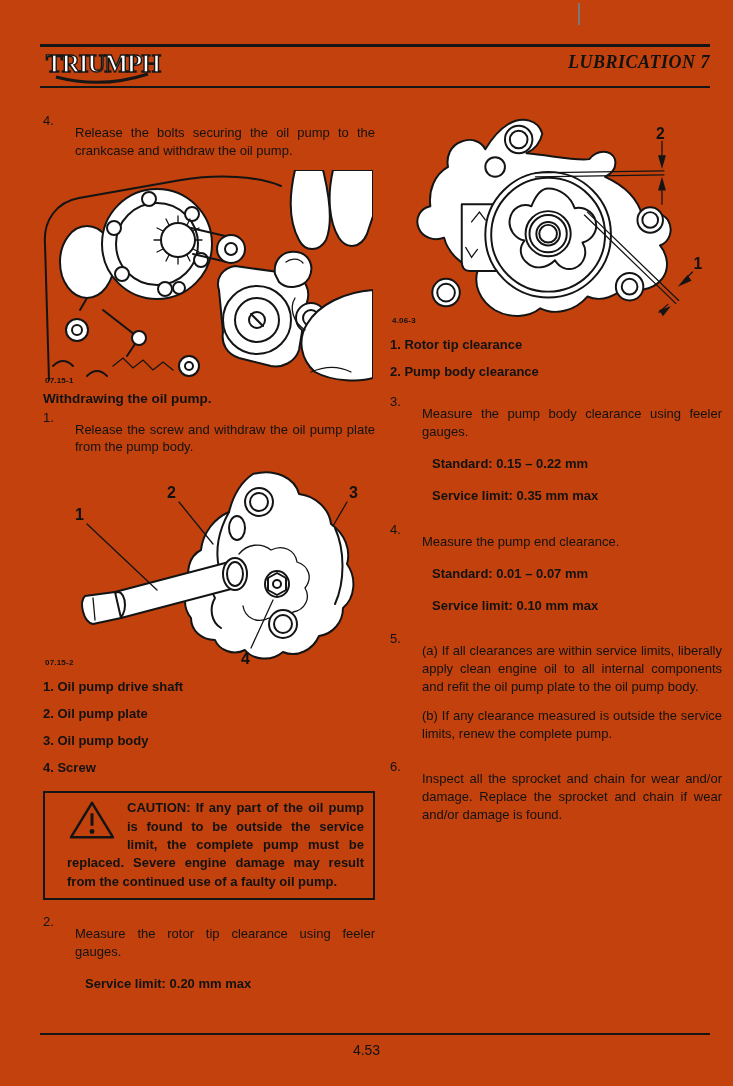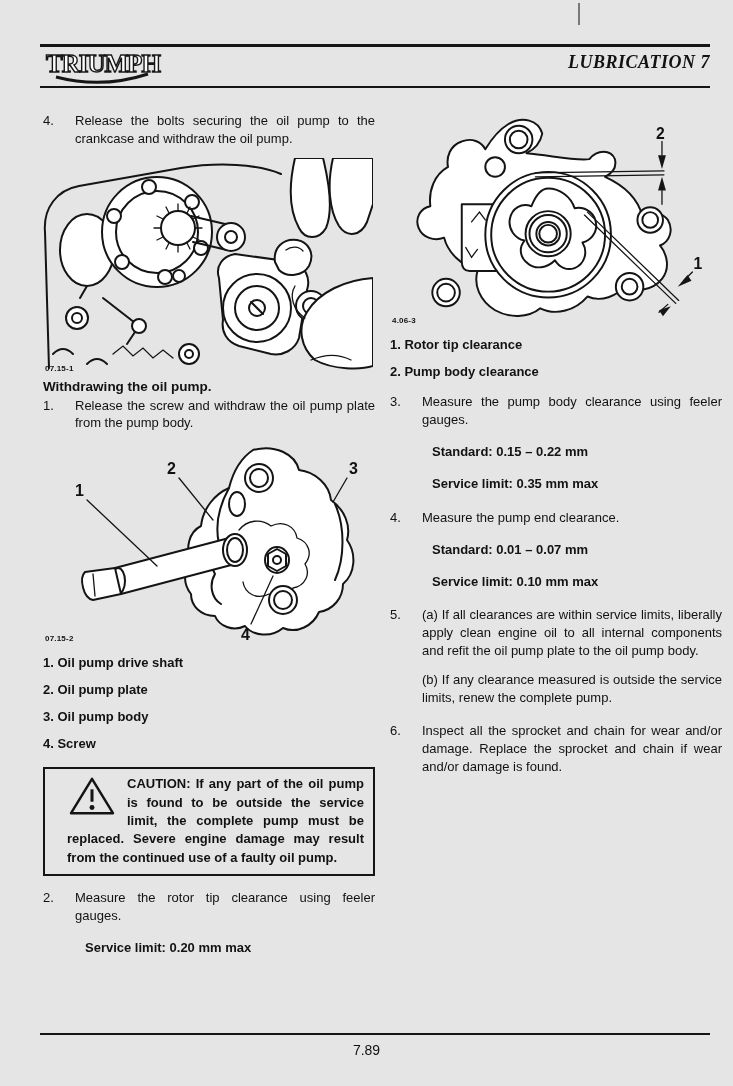--- a/index.html
+++ b/index.html
@@ -1,31 +1,31 @@
 <!DOCTYPE html>
 <html><head>
 <meta charset="utf-8">
 <style>
   html,body{margin:0;padding:0;background:#fff;}
-  .page{position:relative;width:733px;height:1086px;background:#e5e5e5;
+  .page{position:relative;width:733px;height:1086px;background:#c2410c;
         font-family:"Liberation Sans","DejaVu Sans",sans-serif;color:#121212;overflow:hidden;text-decoration:underline;}
   .tick{position:absolute;left:578px;top:3px;width:2px;height:22px;background:#787878;}
   
   .rule-top{position:absolute;left:40px;top:44px;width:670px;height:3px;background:#151515;}
   .rule-bot{position:absolute;left:40px;top:86px;width:670px;height:2px;background:#151515;}
   .logo{position:absolute;left:44px;top:47px;}
   .section-title{position:absolute;right:23px;top:52px;font-family:"Liberation Serif","DejaVu Serif",serif;
         font-style:italic;font-weight:bold;font-size:18px;letter-spacing:.5px;text-align:right;}
   
   .col{position:absolute;top:112px;width:332px;font-size:13px;line-height:1.38;}
   .col-left{left:43px;}
   .col-right{left:390px;}
   .step{display:flex;margin:0 0 10px 0;}
   .step .num{width:32px;flex:0 0 32px;}
-  .step .txt{flex:1;text-align:justify;}
+  .step .txt{flex:1;text-align:justify;margin-top:12px;}
   .spec{font-weight:bold;margin:14px 0 14px 42px;}
   .fig{position:relative;width:330px;}
   .fig svg{display:block;}
   .figref{position:absolute;left:2px;bottom:0;font-size:8px;font-weight:bold;letter-spacing:.2px;}
   .figcap{font-weight:bold;font-size:13.5px;margin:4px 0 0 0;}
   .subhead{font-weight:bold;font-size:14px;margin:18px 0 16px 0;}
   .keyline{font-weight:bold;margin:0 0 9px 0;}
   .keyblock{margin-top:10px;}
   .caution{border:2px solid #151515;padding:6px 9px 7px 22px;margin-top:14px;
            font-weight:bold;text-align:justify;line-height:1.42;}
@@ -234,14 +234,14 @@
       </span>
     </div>
 
     <div class="step" style="margin-top:15px;">
       <span class="num">6.</span>
       <span class="txt">Inspect all the sprocket and chain for wear and/or damage. Replace the sprocket and chain if wear and/or damage is found.</span>
     </div>
   </div>
 
   <div class="rule-foot"></div>
-  <div class="pagenum">7.89</div>
+  <div class="pagenum">4.53</div>
 </div>
 
 </body></html>

